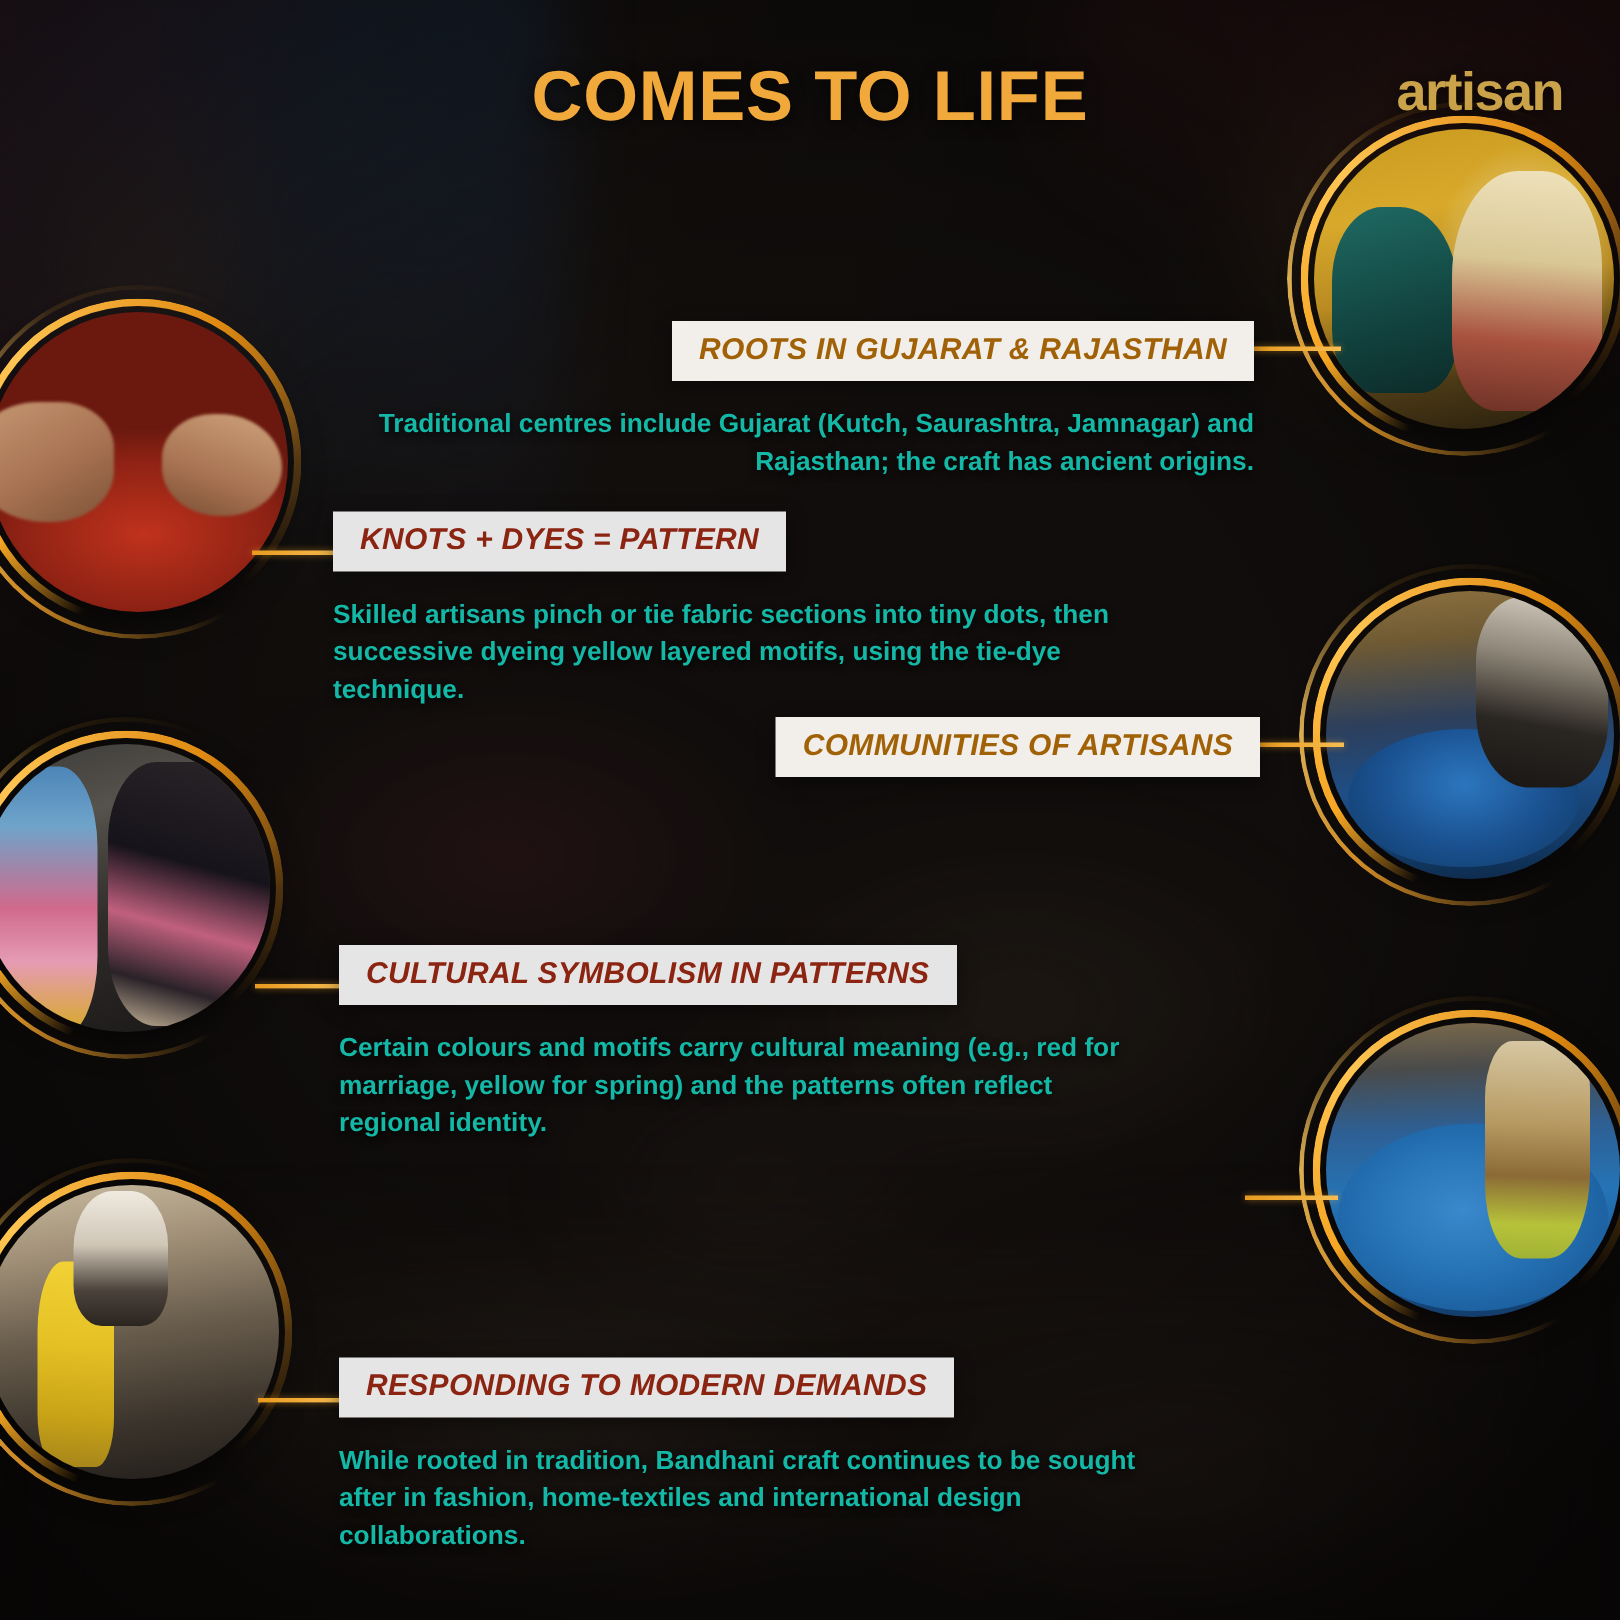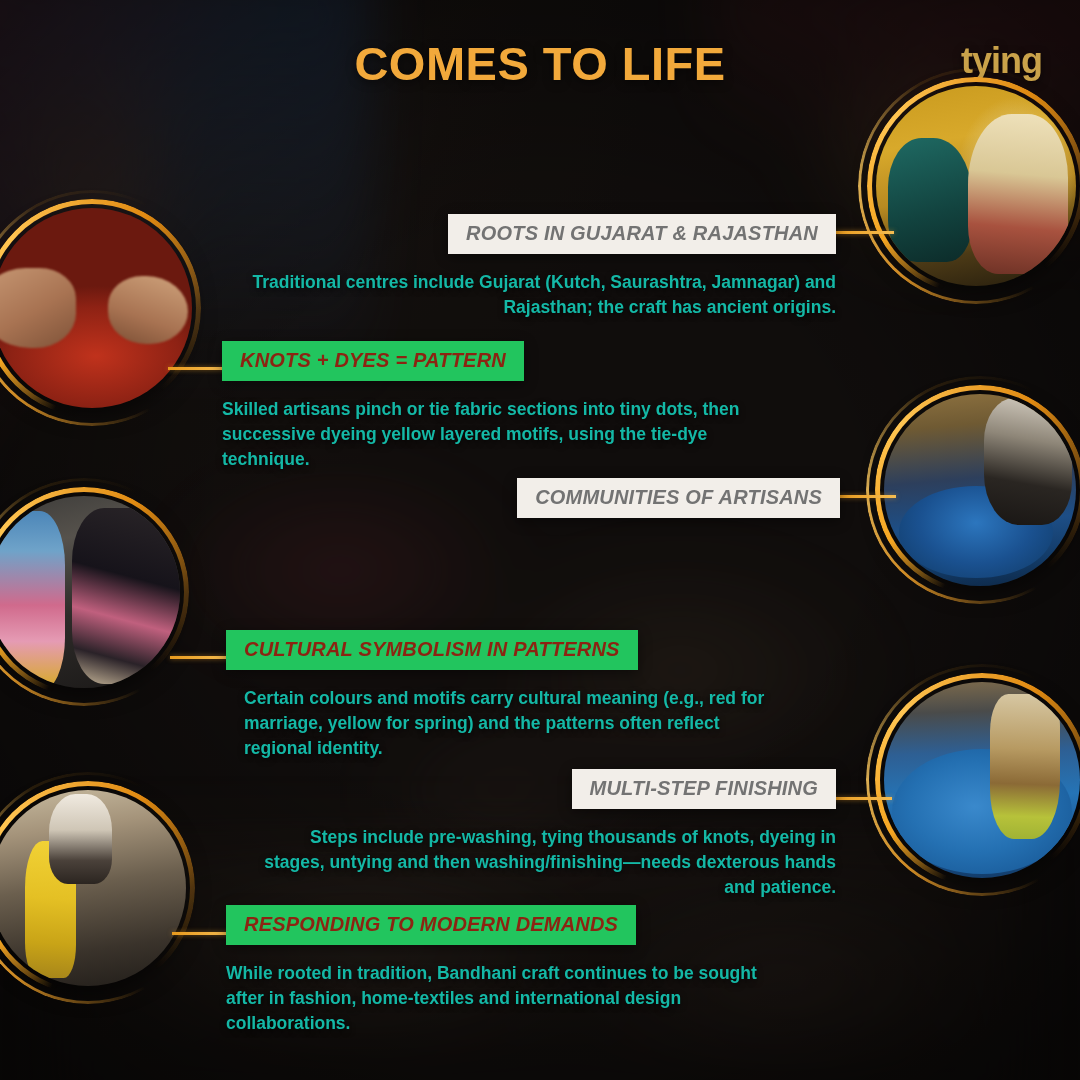--- a/index.html
+++ b/index.html
@@ -226,26 +226,26 @@
     box-shadow:0 0 5px rgba(240,160,40,.5);
   }
 
   
   .block{position:absolute;}
   .heading{
     display:inline-block;
     padding:8px 18px 9px 18px;
     font-style:italic;font-weight:bold;
     font-size:20px;letter-spacing:.2px;
-    color:#737373;
+    color:#a16207;
     white-space:nowrap;
     box-shadow:0 3px 12px rgba(0,0,0,.45);
   }
   .heading.cream{background:#F2EEE9;}
-  .heading.amber{background:#22c55e;color:#8C2412;}
+  .heading.amber{background:#e5e5e5;color:#8C2412;}
   .body{
     margin-top:16px;
     color:#14b8a6;
     font-size:17.5px;
     font-weight:bold;
     line-height:1.42;
     text-shadow:0 2px 6px rgba(0,0,0,.7);
     max-width:620px;
   }
   .ta-right{text-align:right;}
@@ -262,21 +262,21 @@
   <div class="bg-figure-right"></div>
   <div class="bg-fabric-mid"></div>
   <div class="bg-fabric-bottom"></div>
   <div class="bg-darken"></div>
   <div class="bg-vignette"></div>
 
   <div class="title">
     <span class="l2">COMES TO LIFE</span>
   </div>
 
-  <div class="logo">tying</div>
+  <div class="logo">artisan</div>
 
   <div class="circle-wrap" style="left:876px;top:86px;width:200px;height:200px;">
     <div class="photo ph-women-yellow"></div>
     <div class="ring"></div>
     <div class="ring2"></div>
   </div>
 
   <div class="circle-wrap" style="left:-8px;top:208px;width:200px;height:200px;">
     <div class="photo ph-tying"></div>
     <div class="ring"></div>
@@ -331,29 +331,23 @@
   <div class="block" style="left:216px;top:478px;width:624px;">
     <div class="al-right">
       <span class="heading cream">COMMUNITIES OF ARTISANS</span>
     </div>
   </div>
 
   <div class="block" style="left:226px;top:630px;width:618px;">
     <div class="ta-left">
       <span class="heading amber">CULTURAL SYMBOLISM IN PATTERNS</span>
     </div>
-    <div class="body ta-left" style="max-width:545px;margin-left:18px;">Certain colours and motifs carry cultural meaning (e.g., red for marriage, yellow for spring) and the patterns often reflect regional identity.</div>
-  </div>
-
-  <div class="block" style="left:212px;top:769px;width:624px;">
-    <div class="al-right">
-      <span class="heading cream">MULTI-STEP FINISHING</span>
-    </div>
-    <div class="body ta-right" style="margin-left:auto;max-width:580px;">Steps include pre-washing, tying thousands of knots, dyeing in stages, untying and then washing/finishing—needs dexterous hands and patience.</div>
-  </div>
+    <div class="body ta-left" style="max-width:545px;">Certain colours and motifs carry cultural meaning (e.g., red for marriage, yellow for spring) and the patterns often reflect regional identity.</div>
+  </div>
+
 
   <div class="block" style="left:226px;top:905px;width:618px;">
     <div class="ta-left">
       <span class="heading amber">RESPONDING TO MODERN DEMANDS</span>
     </div>
     <div class="body ta-left" style="max-width:560px;">While rooted in tradition, Bandhani craft continues to be sought after in fashion, home-textiles and international design collaborations.</div>
   </div>
 
 </div>
 

